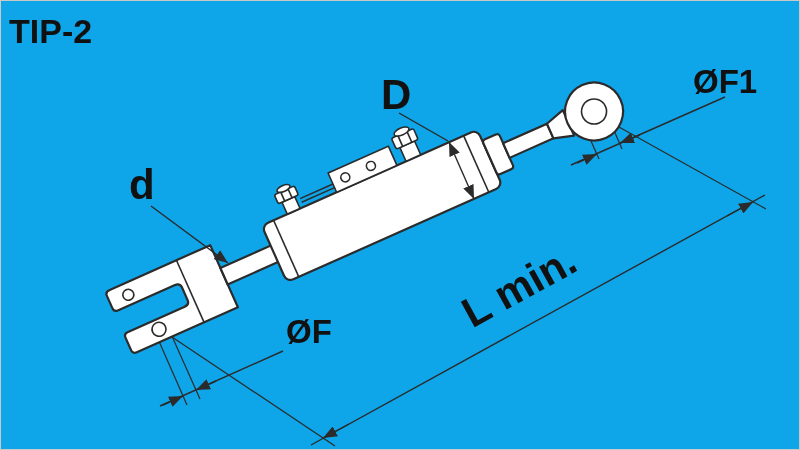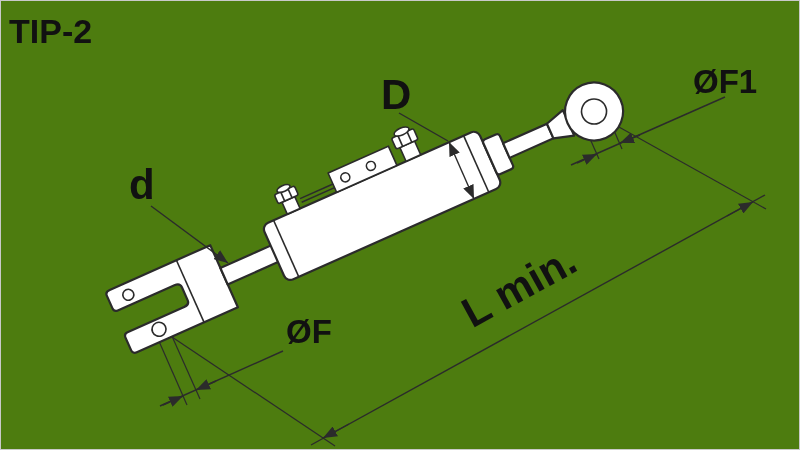--- a/index.html
+++ b/index.html
@@ -2,21 +2,21 @@
 <html><head>
 <meta charset="utf-8">
 <style>
   html, body { margin: 0; padding: 0; background: #ffffff; }
   .canvas {
     position: relative;
     width: 800px;
     height: 450px;
     box-sizing: border-box;
     border: 1px solid #c9c9c9;
-    background: #4d7c0f;
+    background: #0ea5e9;
     font-family: "Liberation Sans", sans-serif;
     overflow: hidden;
   }
   svg { display: block; }
   .outline  { fill: #ffffff; stroke: #2b2b2b; stroke-width: 2.2; stroke-linejoin: round; }
   .detail   { fill: #ffffff; stroke: #2b2b2b; stroke-width: 1.6; stroke-linejoin: round; }
   .seam     { fill: none;    stroke: #2b2b2b; stroke-width: 1.6; }
   .hose     { fill: none;    stroke: #2b2b2b; stroke-width: 1.5; }
   .dim      { fill: none;    stroke: #2b2b2b; stroke-width: 1.4; }
   .witness  { fill: none;    stroke: #2b2b2b; stroke-width: 1.2; }

